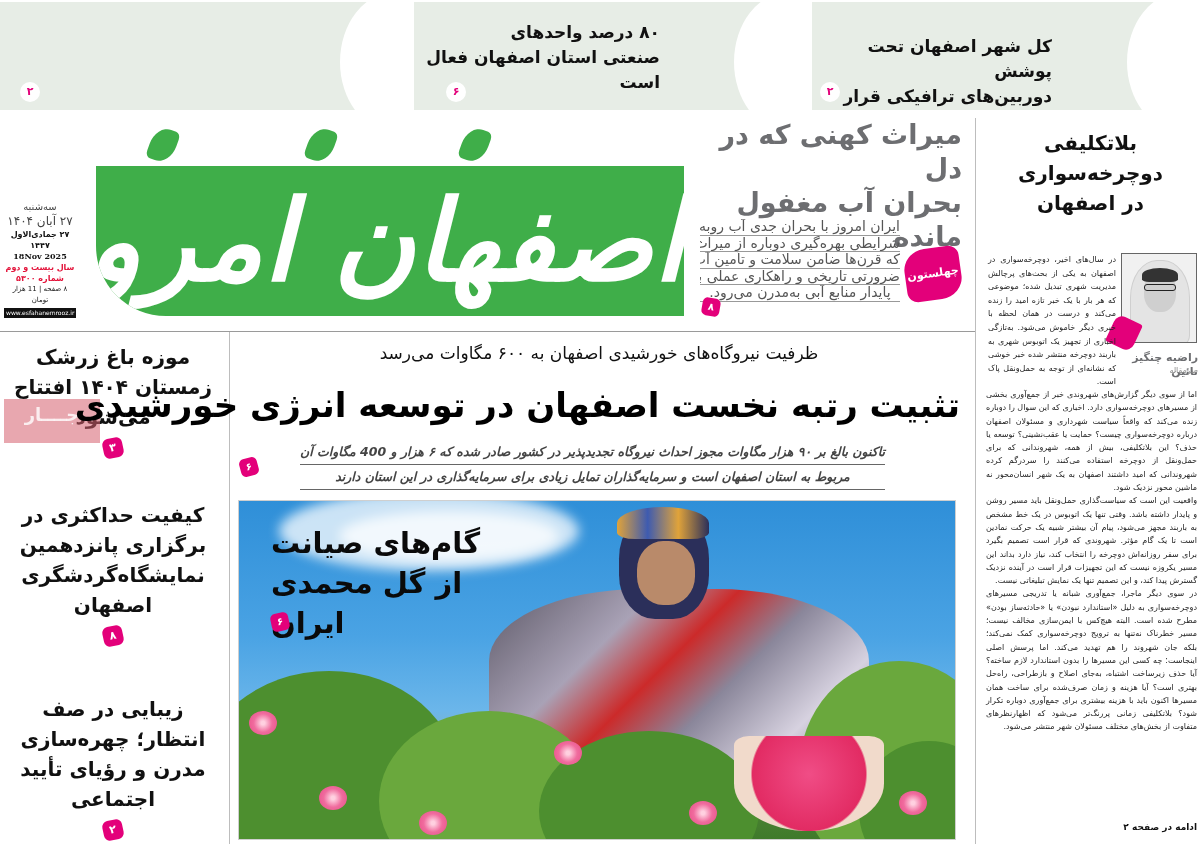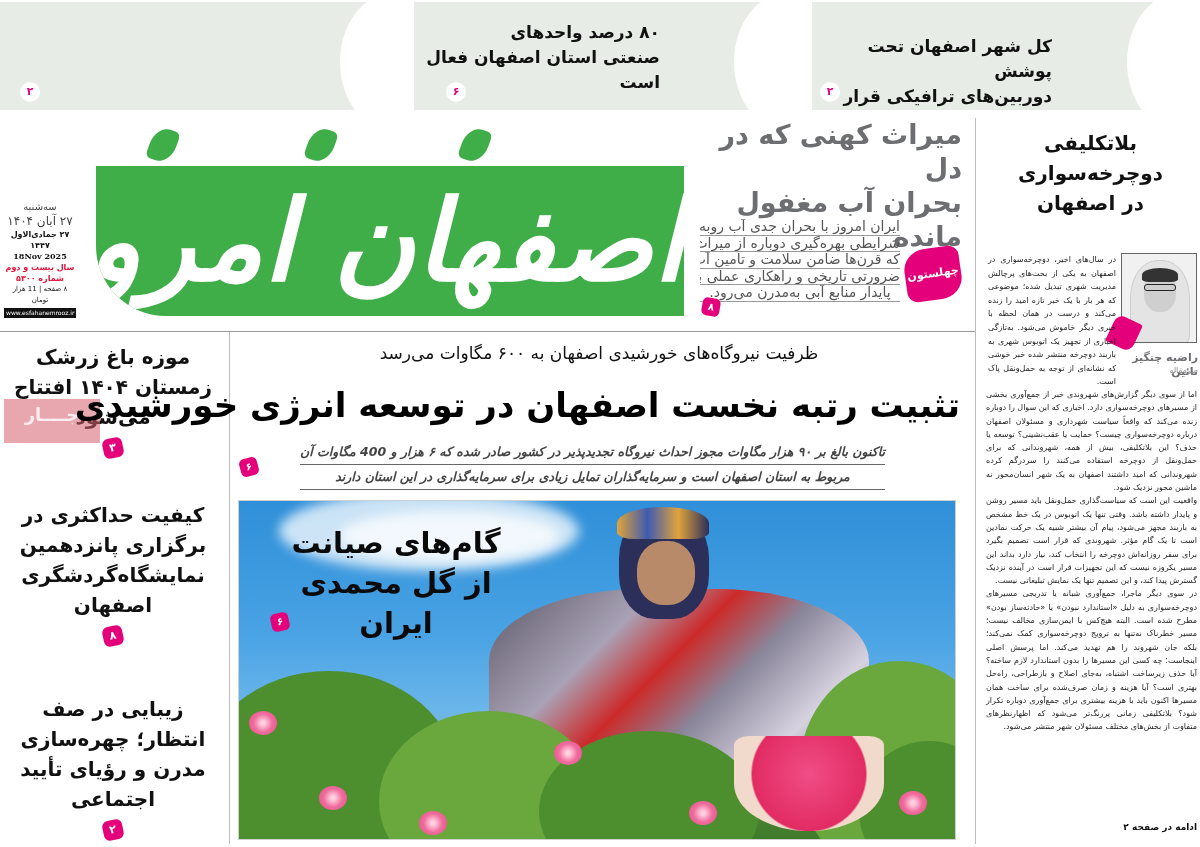--- a/index.html
+++ b/index.html
@@ -71,21 +71,21 @@
     background: linear-gradient(180deg, #2f8fd8 0%, #4aa3e4 40%, #6bb6ea 62%, #7fb4c8 70%, #5d8e3e 78%, #3f7a2b 100%); border: 1px solid #cfcfcf; }
   .photo .cloud { position: absolute; border-radius: 50%; background: rgba(255,255,255,0.75); filter: blur(6px); }
   .photo .person { position: absolute; left: 380px; top: 8px; width: 90px; height: 110px; border-radius: 45% 45% 40% 40%; background: #2b2f5a; }
   .photo .face { position: absolute; left: 398px; top: 40px; width: 58px; height: 64px; border-radius: 45%; background: #b98a6a; }
   .photo .scarf { position: absolute; left: 378px; top: 6px; width: 92px; height: 32px; border-radius: 50% 50% 20% 20%; background: linear-gradient(90deg, #e0a33a, #3e5bb0, #e0a33a, #2b2f5a); }
   .photo .dress { position: absolute; left: 250px; top: 88px; width: 380px; height: 180px; border-radius: 40% 40% 10% 10%; background: linear-gradient(135deg, #5c5866 0%, #a9a2b6 30%, #cc2a2a 45%, #8a869a 60%, #d7d2e0 80%, #6c6878 100%); }
   .photo .bush { position: absolute; border-radius: 50%; background: #4d8f2f; }
   .photo .bush2 { position: absolute; border-radius: 50%; background: #6aa83d; }
   .photo .basket { position: absolute; left: 495px; top: 235px; width: 150px; height: 95px; border-radius: 10% 10% 50% 50%; background: radial-gradient(circle at 50% 40%, #f04d86, #e22b63 60%, #f1dacb 62%); }
   .photo .rose { position: absolute; width: 28px; height: 24px; border-radius: 50%; background: radial-gradient(circle, #ffd0e0 10%, #f06c9e 50%, #e74c86 100%); }
-  .photo-caption { position: absolute; left: 32px; top: 22px; width: 250px; direction: rtl; text-align: center; font-weight: bold; font-size: 29px; line-height: 40px; color: #0a0a0a; }
+  .photo-caption { position: absolute; left: 32px; top: 22px; width: 250px; direction: rtl; text-align: left; font-weight: bold; font-size: 29px; line-height: 40px; color: #0a0a0a; }
   .photo-pg { position: absolute; left: 32px; top: 112px; width: 18px; height: 18px; background: #e3007a; border-radius: 5px; color: #fff; font-size: 10px; font-weight: bold; text-align: center; line-height: 18px; transform: rotate(-12deg); }
 </style>
 </head>
 <body>
 
 <div class="topband">
 
   <div class="teaser" style="left:802px; width:398px;">
     <div class="swoosh" style="left:325px;"></div>
 

